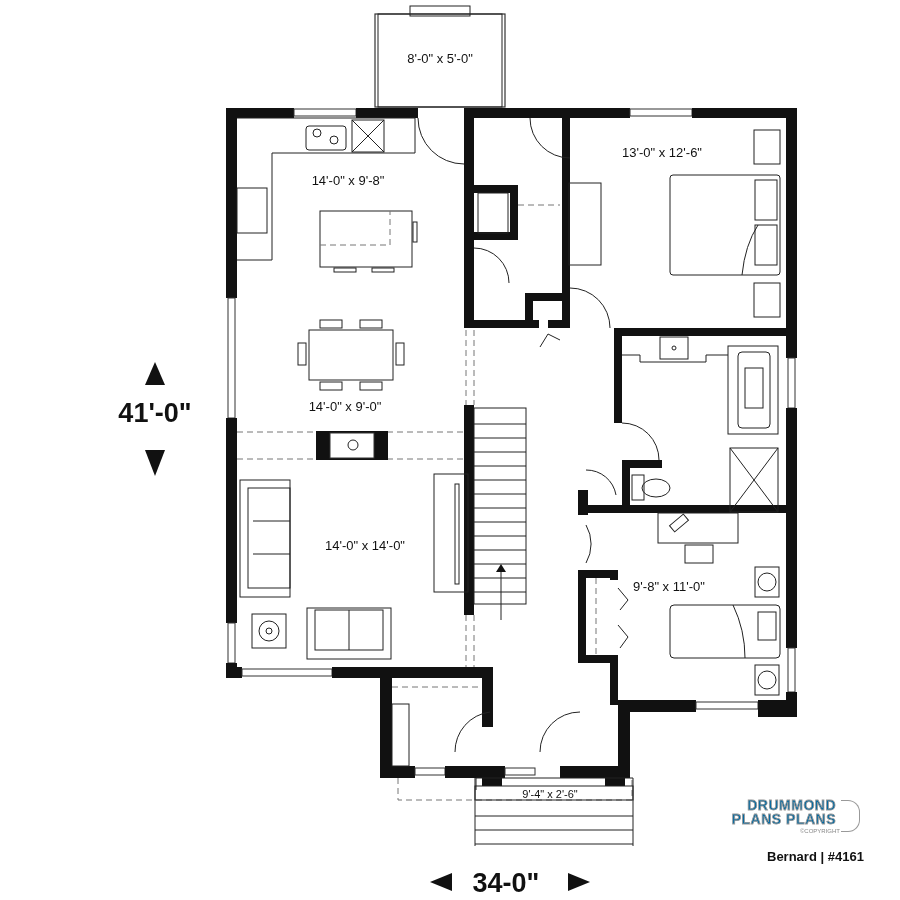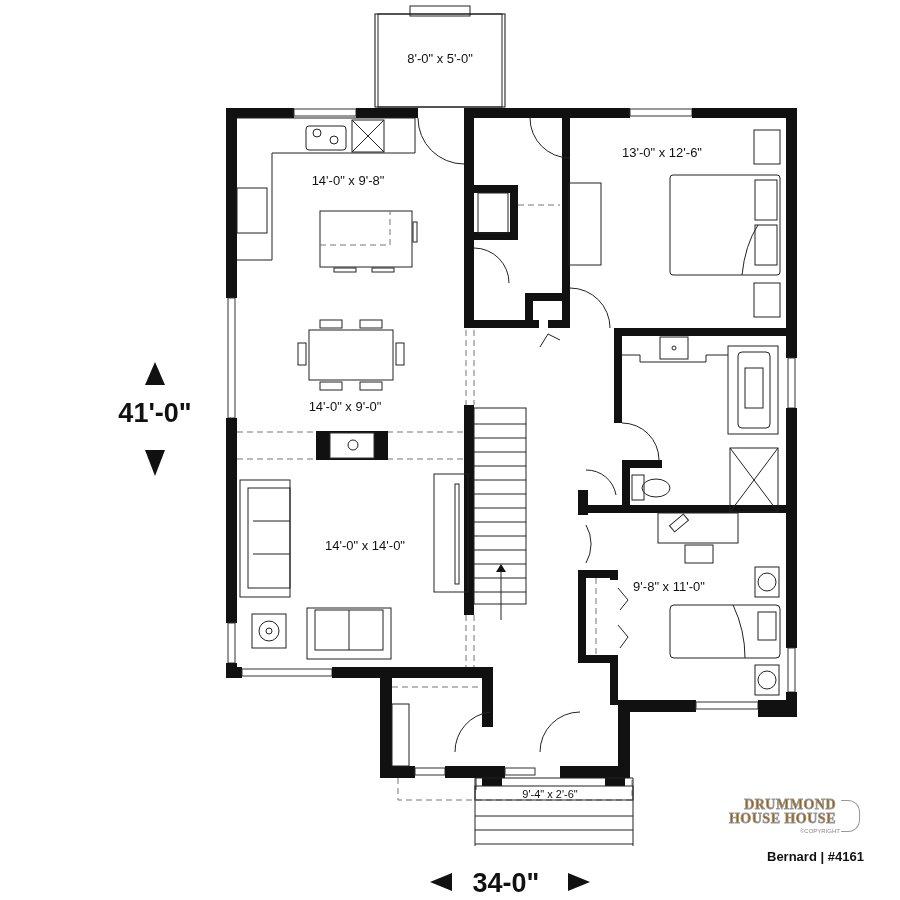--- a/index.html
+++ b/index.html
@@ -7,21 +7,21 @@
   #plan { position:absolute; left:0; top:0; }
   .wall { fill:#111; }
   .thin { fill:none; stroke:#222; stroke-width:1; }
   .thin2 { fill:none; stroke:#333; stroke-width:1.2; }
   .dash { fill:none; stroke:#777; stroke-width:1; stroke-dasharray:6 4; }
   .win { fill:#fff; stroke:#333; stroke-width:1; }
   .room-label { font-family:"Liberation Sans", sans-serif; font-size:13px; fill:#111; }
   .dim-label { font-family:"Liberation Sans", sans-serif; font-size:27px; font-weight:bold; fill:#111; }
   .arrow { fill:#111; }
   .brand { position:absolute; right:38px; top:798px; text-align:right; color:#bbb; font-family:"Liberation Sans", sans-serif; }
-  .brand-line { font-size:14px; letter-spacing:0.5px; line-height:14px; color:#a16207; -webkit-text-stroke:0.8px #999; font-weight:bold;font-family:Liberation Serif, serif; }
+  .brand-line { font-size:14px; letter-spacing:0.5px; line-height:14px; color:#0369a1; -webkit-text-stroke:0.8px #999; font-weight:bold; }
   .brand-copy { font-size:6px; color:#888; margin-top:2px; margin-right:22px; }
   .plan-name { position:absolute; left:740px; top:849px; font-size:13px; font-weight:bold; color:#111; font-family:"Liberation Sans", sans-serif;padding-left:27px; }
   .brand-logo { position:absolute; right:40px; top:800px; width:18px; height:30px; border:1.5px solid #999; border-left:none; border-radius:0 12px 12px 0; }
 </style>
 </head>
 <body>
 
 <svg id="plan" width="900" height="900" viewBox="0 0 900 900">
 
   <g>
@@ -255,17 +255,17 @@
   </g>
   <g>
     <path class="arrow" d="M430 882 L452 873 L452 891 Z"></path>
     <text class="dim-label" x="506" y="892" text-anchor="middle">34-0"</text>
     <path class="arrow" d="M590 882 L568 873 L568 891 Z"></path>
   </g>
 </svg>
 
 <div class="brand">
   <div class="brand-line" style="margin-right:26px">DRUMMOND</div>
-  <div class="brand-line" style="margin-right:26px">HOUSE HOUSE</div>
+  <div class="brand-line" style="margin-right:26px">PLANS PLANS</div>
   <div class="brand-copy">©COPYRIGHT</div>
 </div>
 <div class="brand-logo"></div>
 <div class="plan-name">Bernard | #4161</div>
 
 </body></html>

